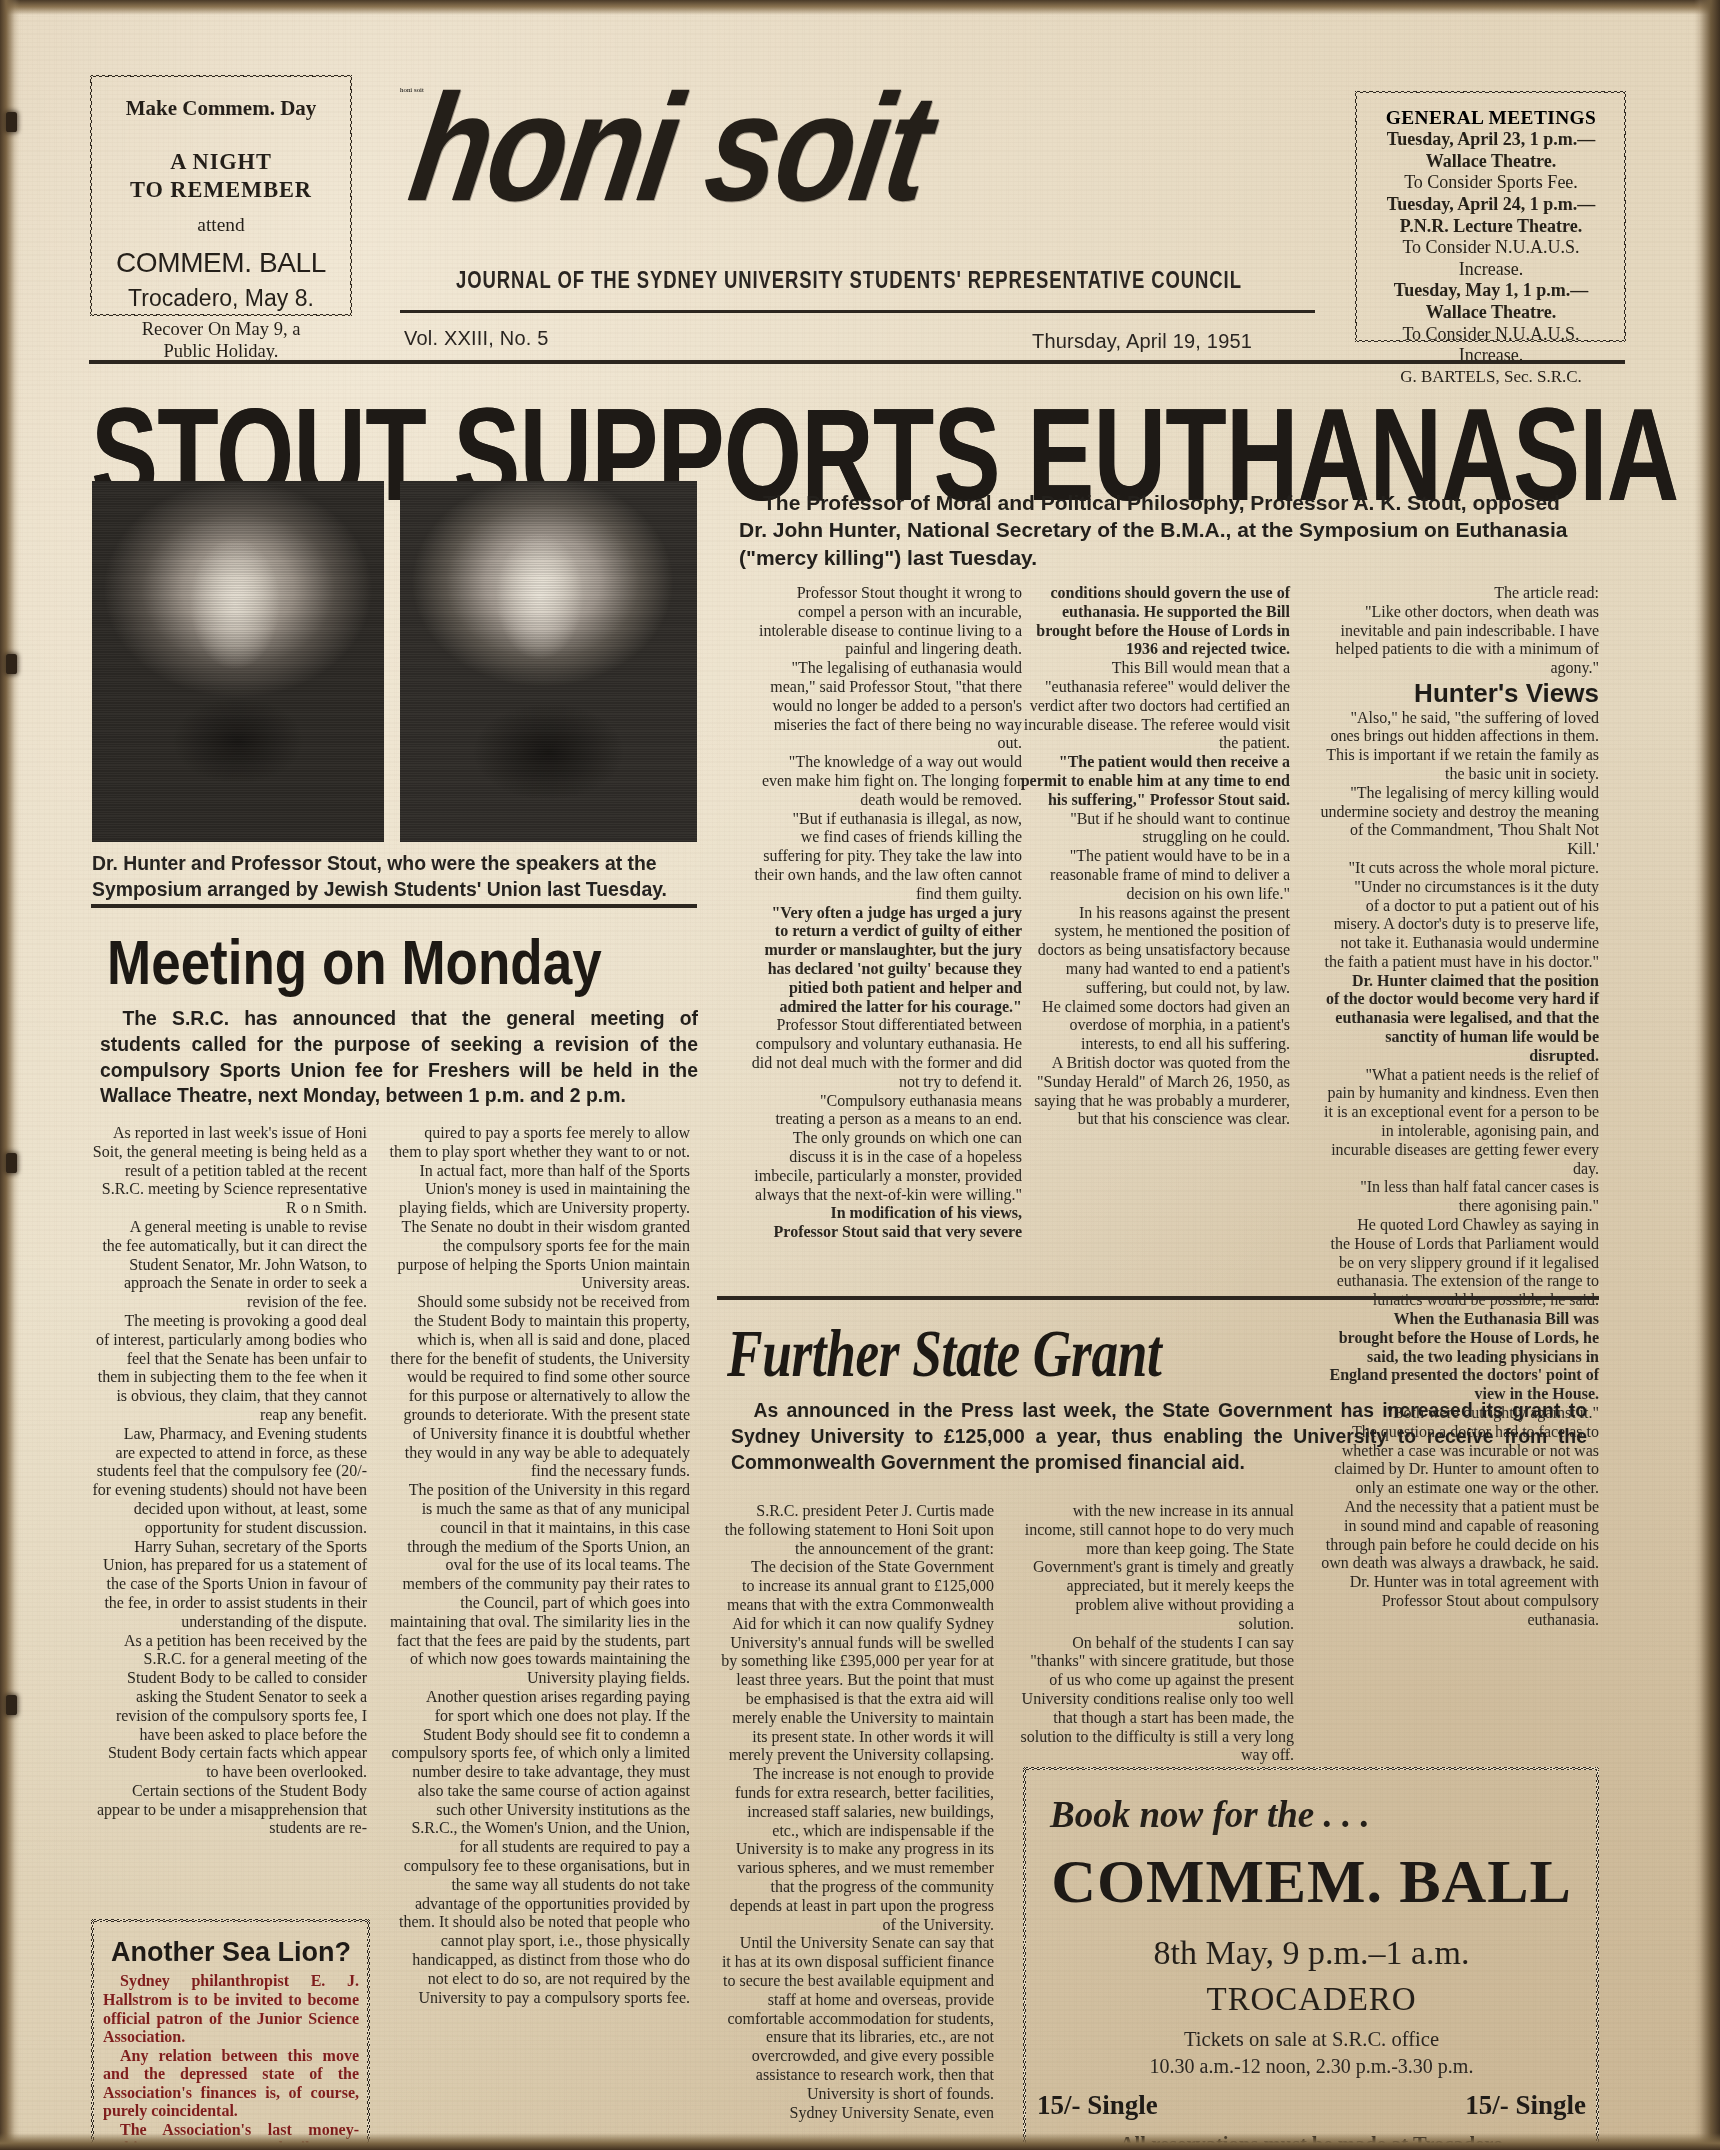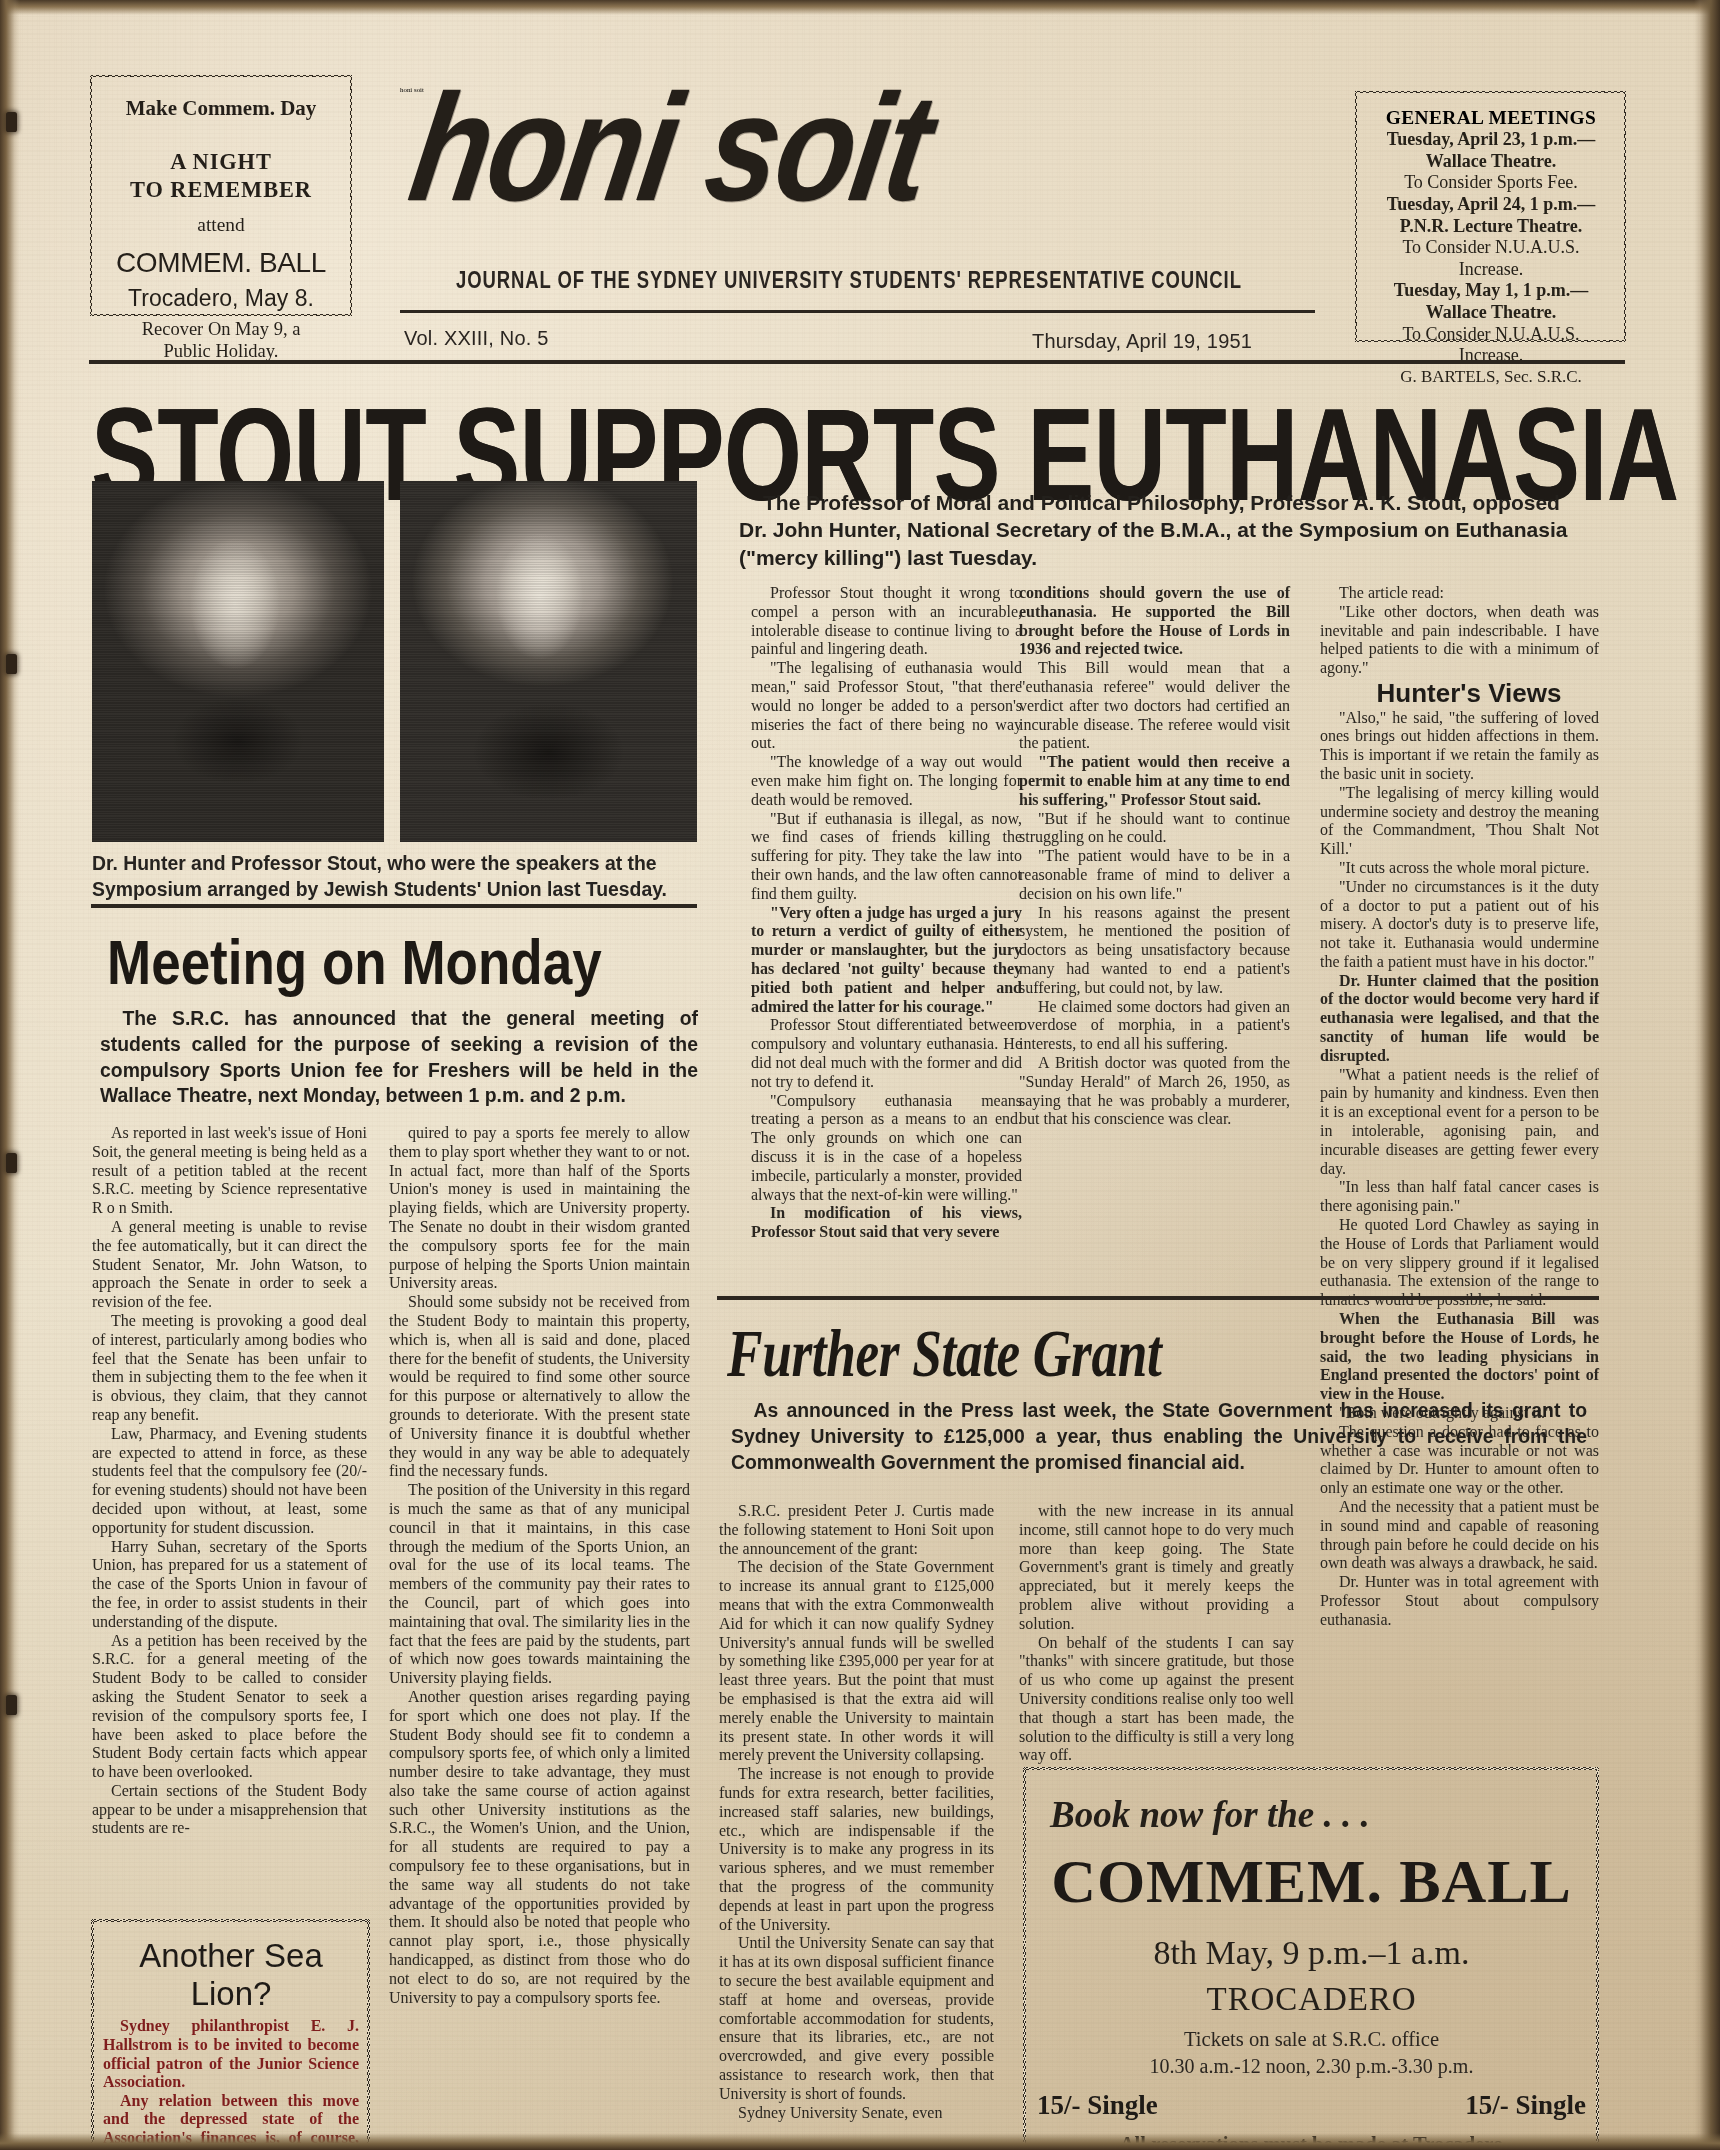--- a/index.html
+++ b/index.html
@@ -96,21 +96,21 @@
     font-family:"Liberation Sans", sans-serif;font-weight:bold;
     font-size:19.4px;line-height:1.33;color:#262320;
   }
   
   .col{
     font-family:"Liberation Serif", serif;
     font-size:16px;line-height:1.175;color:#2a2620;
     text-align:justify;
     -webkit-hyphens:auto;hyphens:auto;
   }
-  .col p{margin:0 0 0 0;text-indent:19px;}
+  .col p{margin:0 0 0 0;text-indent:19px;text-align:right;}
   .col p.b{font-weight:bold;}
   .col p.noind{text-indent:0;}
   .subhead{
     font-family:"Liberation Sans", sans-serif;font-weight:bold;
     font-size:26px;text-align:center;margin:6.9px 0 4.3px;color:#1f1c18;text-indent:0;
   }
   
   .h-meeting{
     font-family:"Liberation Sans", sans-serif;font-weight:bold;
     font-size:53px;color:#1d1914;white-space:nowrap;
@@ -126,21 +126,21 @@
     font-size:19.4px;line-height:1.33;color:#221f1b;text-align:justify;
   }
   .lede p{margin:0;text-indent:22.4px;}
 
   
   .ad-c{text-align:center;color:#241f19;}
   .ad-ser{font-family:"Liberation Serif", serif;font-weight:bold;}
   .ad-sans{font-family:"Liberation Sans", sans-serif;}
 
   .sealion-h{
-    font-family:"Liberation Sans", sans-serif;font-weight:normal;font-size:33px;
+    font-family:"Liberation Sans", sans-serif;font-weight:bold;font-size:27px;
     color:#1e1a16;text-align:center;
   }
   .sealion-b{
     font-family:"Liberation Serif", serif;font-weight:bold;font-size:16px;
     line-height:1.16;text-align:justify;color:#7f1d1d;
   }
   .gm-h{font-family:"Liberation Serif", serif;font-weight:bold;font-size:19.4px;letter-spacing:0.4px;text-align:center;}
   .gm-b{font-family:"Liberation Serif", serif;font-size:18px;line-height:1.20;text-align:center;color:#262119;}
 </style>
 </head>

